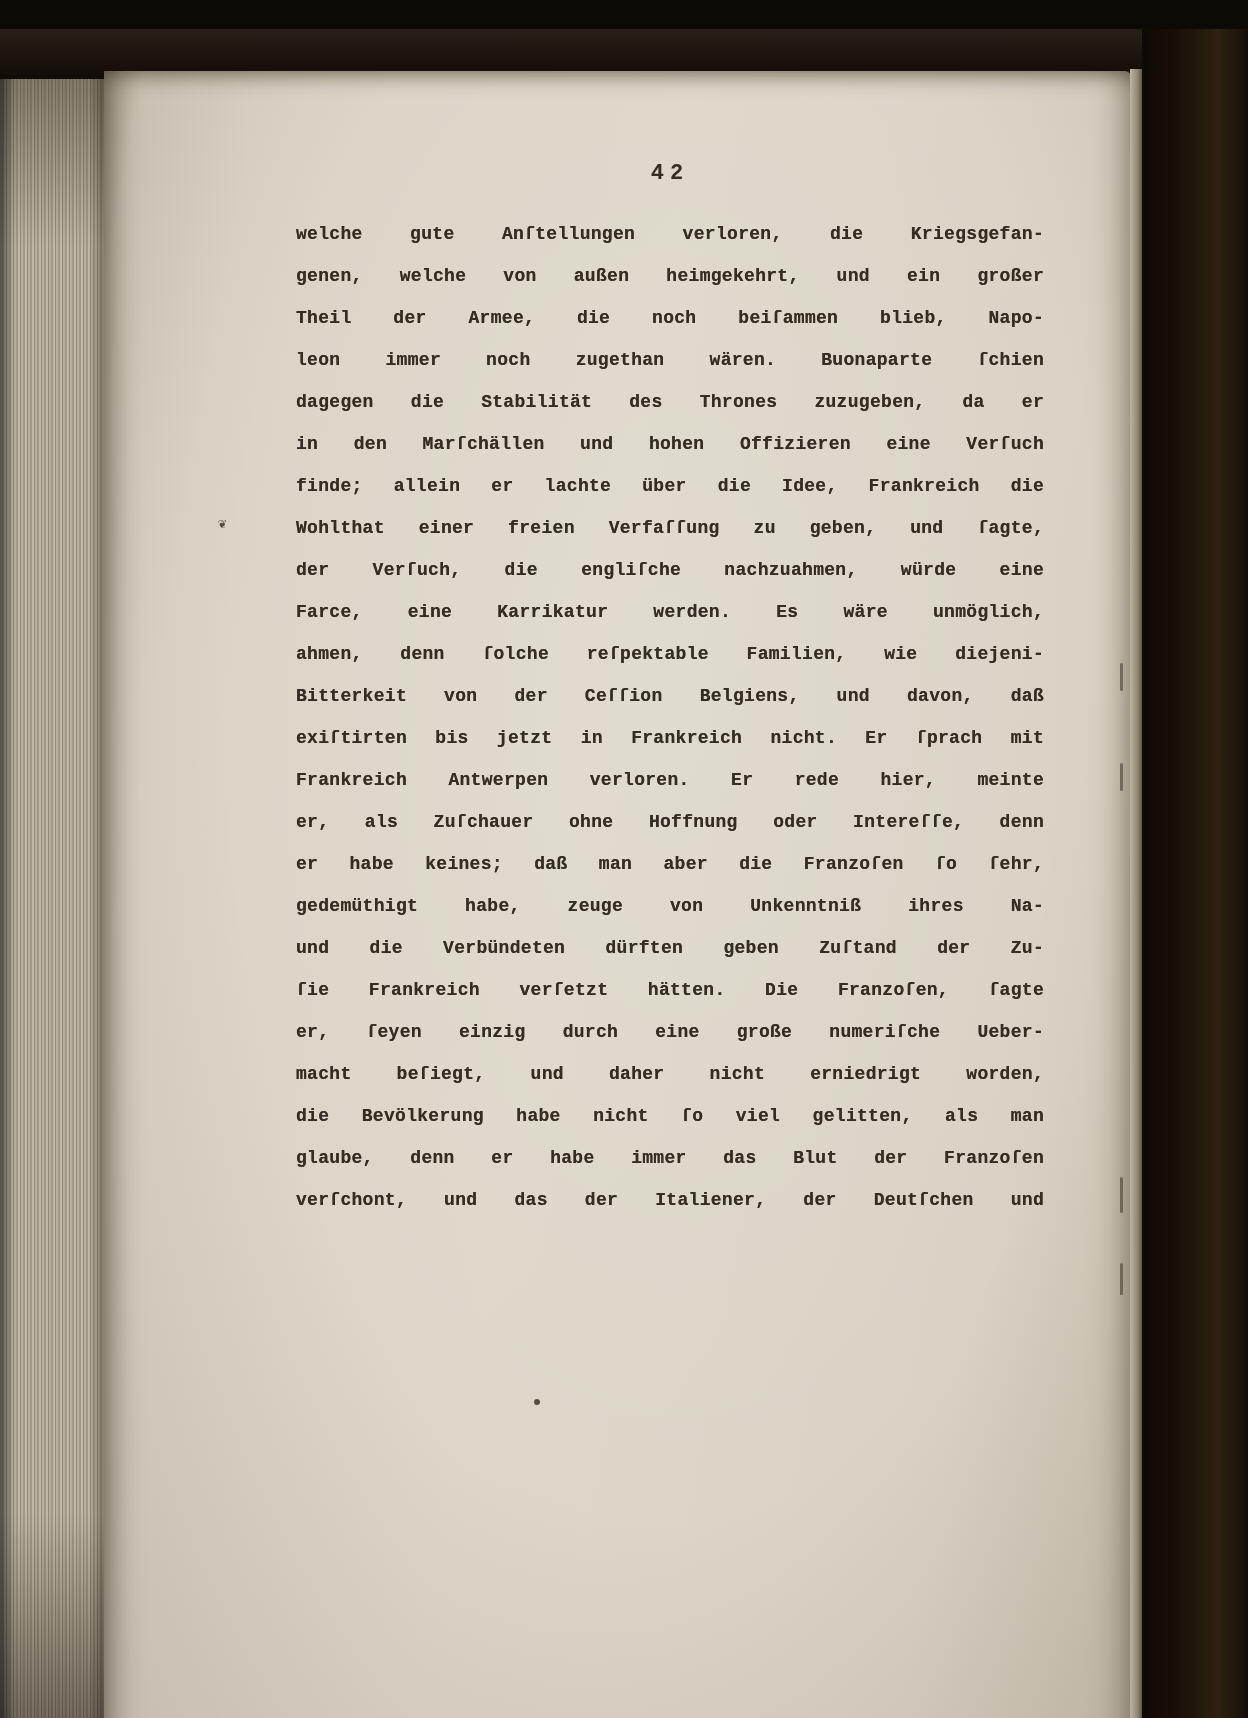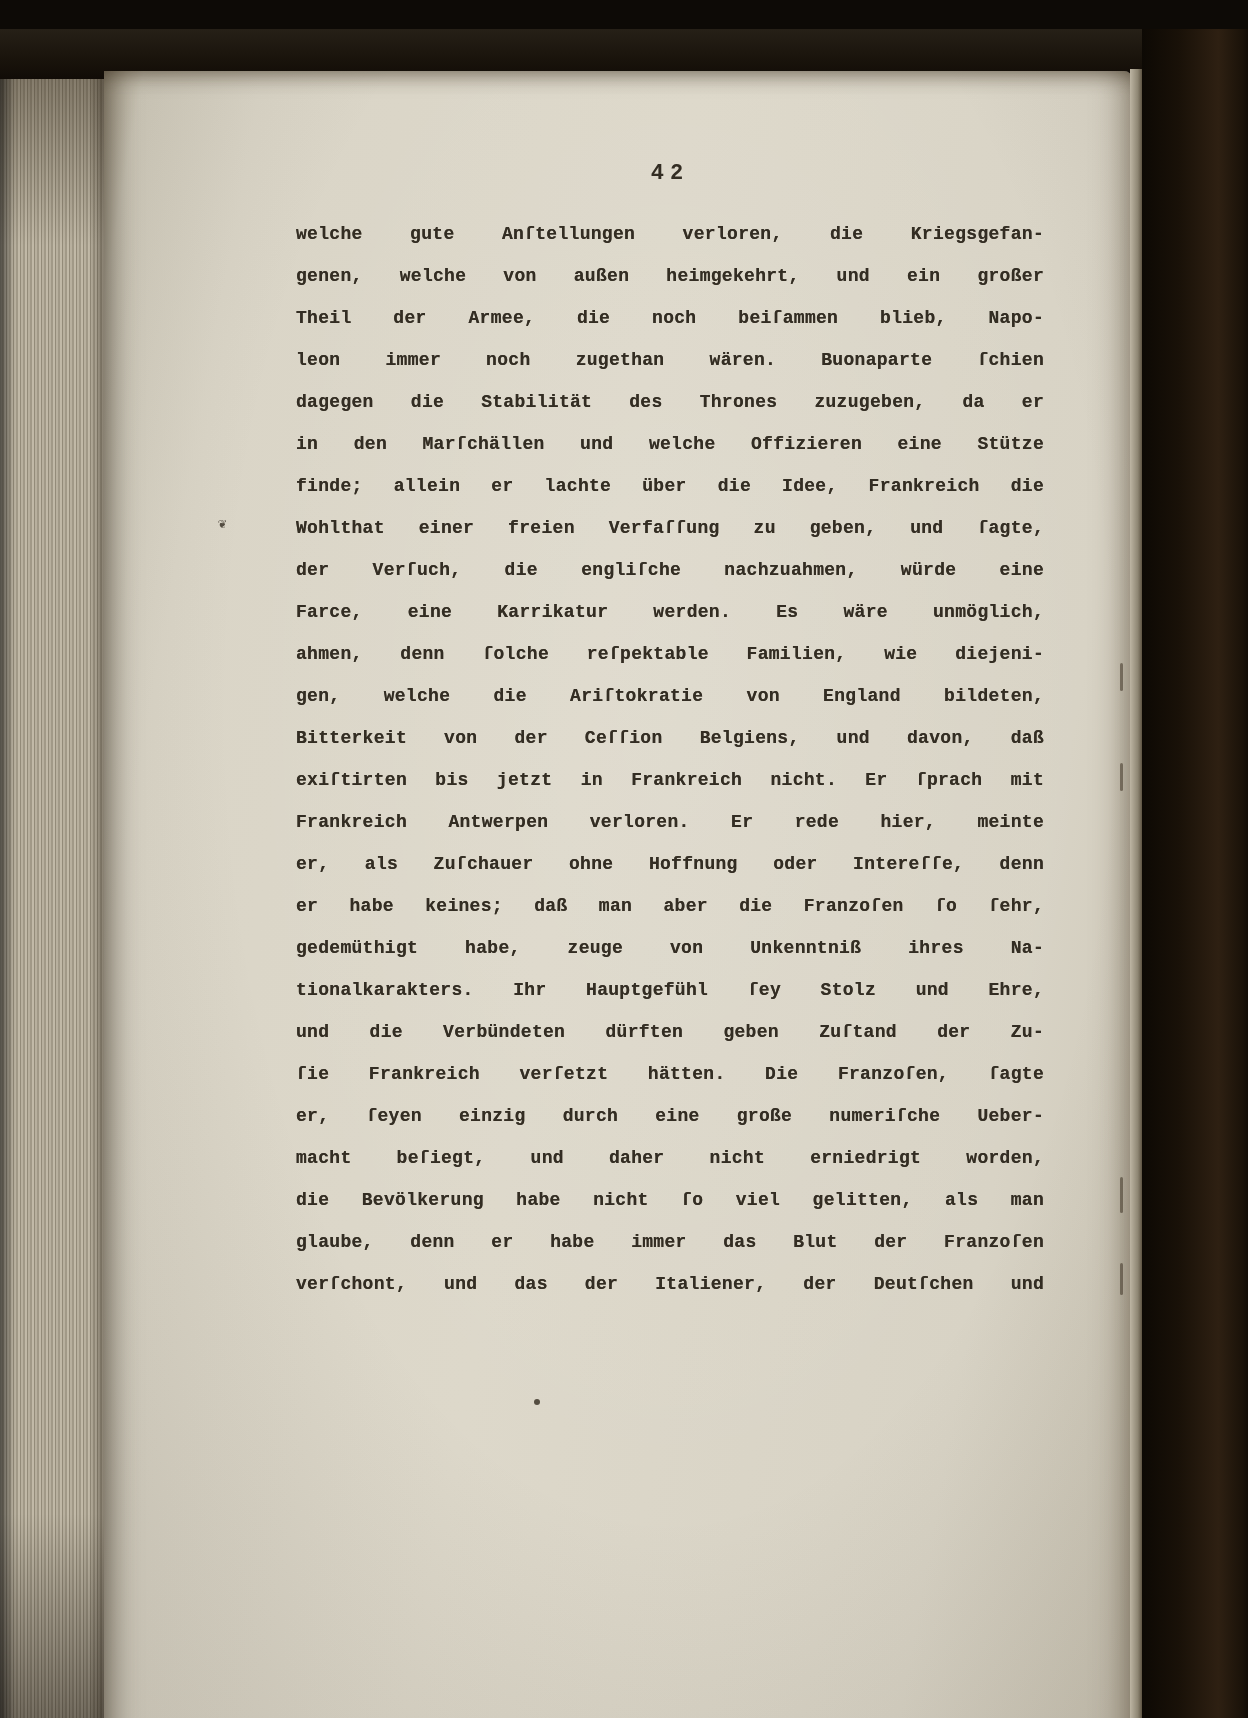--- a/index.html
+++ b/index.html
@@ -131,34 +131,32 @@
   <div class="page-stack"></div>
 
   <div class="page">
     <div class="page-number">42</div>
     <div class="text-block">
         <div class="text-line">welche gute Anſtellungen verloren, die Kriegsgefan-</div>
         <div class="text-line">genen, welche von außen heimgekehrt, und ein großer</div>
         <div class="text-line">Theil der Armee, die noch beiſammen blieb, Napo-</div>
         <div class="text-line">leon immer noch zugethan wären. Buonaparte ſchien</div>
         <div class="text-line">dagegen die Stabilität des Thrones zuzugeben, da er</div>
-        <div class="text-line">in den Marſchällen und welche Offizieren eine Stütze</div>
+        <div class="text-line">in den Marſchällen und hohen Offizieren eine Verſuch</div>
         <div class="text-line">finde; allein er lachte über die Idee, Frankreich die</div>
         <div class="text-line">Wohlthat einer freien Verfaſſung zu geben, und ſagte,</div>
         <div class="text-line">der Verſuch, die engliſche nachzuahmen, würde eine</div>
         <div class="text-line">Farce, eine Karrikatur werden. Es wäre unmöglich,</div>
         <div class="text-line">ahmen, denn ſolche reſpektable Familien, wie diejeni-</div>
-        <div class="text-line">gen, welche die Ariſtokratie von England bildeten,</div>
         <div class="text-line">Bitterkeit von der Ceſſion Belgiens, und davon, daß</div>
         <div class="text-line">exiſtirten bis jetzt in Frankreich nicht. Er ſprach mit</div>
         <div class="text-line">Frankreich Antwerpen verloren. Er rede hier, meinte</div>
         <div class="text-line">er, als Zuſchauer ohne Hoffnung oder Intereſſe, denn</div>
         <div class="text-line">er habe keines; daß man aber die Franzoſen ſo ſehr,</div>
         <div class="text-line">gedemüthigt habe, zeuge von Unkenntniß ihres Na-</div>
-        <div class="text-line">tionalkarakters. Ihr Hauptgefühl ſey Stolz und Ehre,</div>
         <div class="text-line">und die Verbündeten dürften geben Zuſtand der Zu-</div>
         <div class="text-line">ſie Frankreich verſetzt hätten. Die Franzoſen, ſagte</div>
         <div class="text-line">er, ſeyen einzig durch eine große numeriſche Ueber-</div>
         <div class="text-line">macht beſiegt, und daher nicht erniedrigt worden,</div>
         <div class="text-line">die Bevölkerung habe nicht ſo viel gelitten, als man</div>
         <div class="text-line">glaube, denn er habe immer das Blut der Franzoſen</div>
         <div class="text-line">verſchont, und das der Italiener, der Deutſchen und</div>
       </div>
     <div class="margin-mark">❦</div>
     <div class="ink-mark m1"></div>

